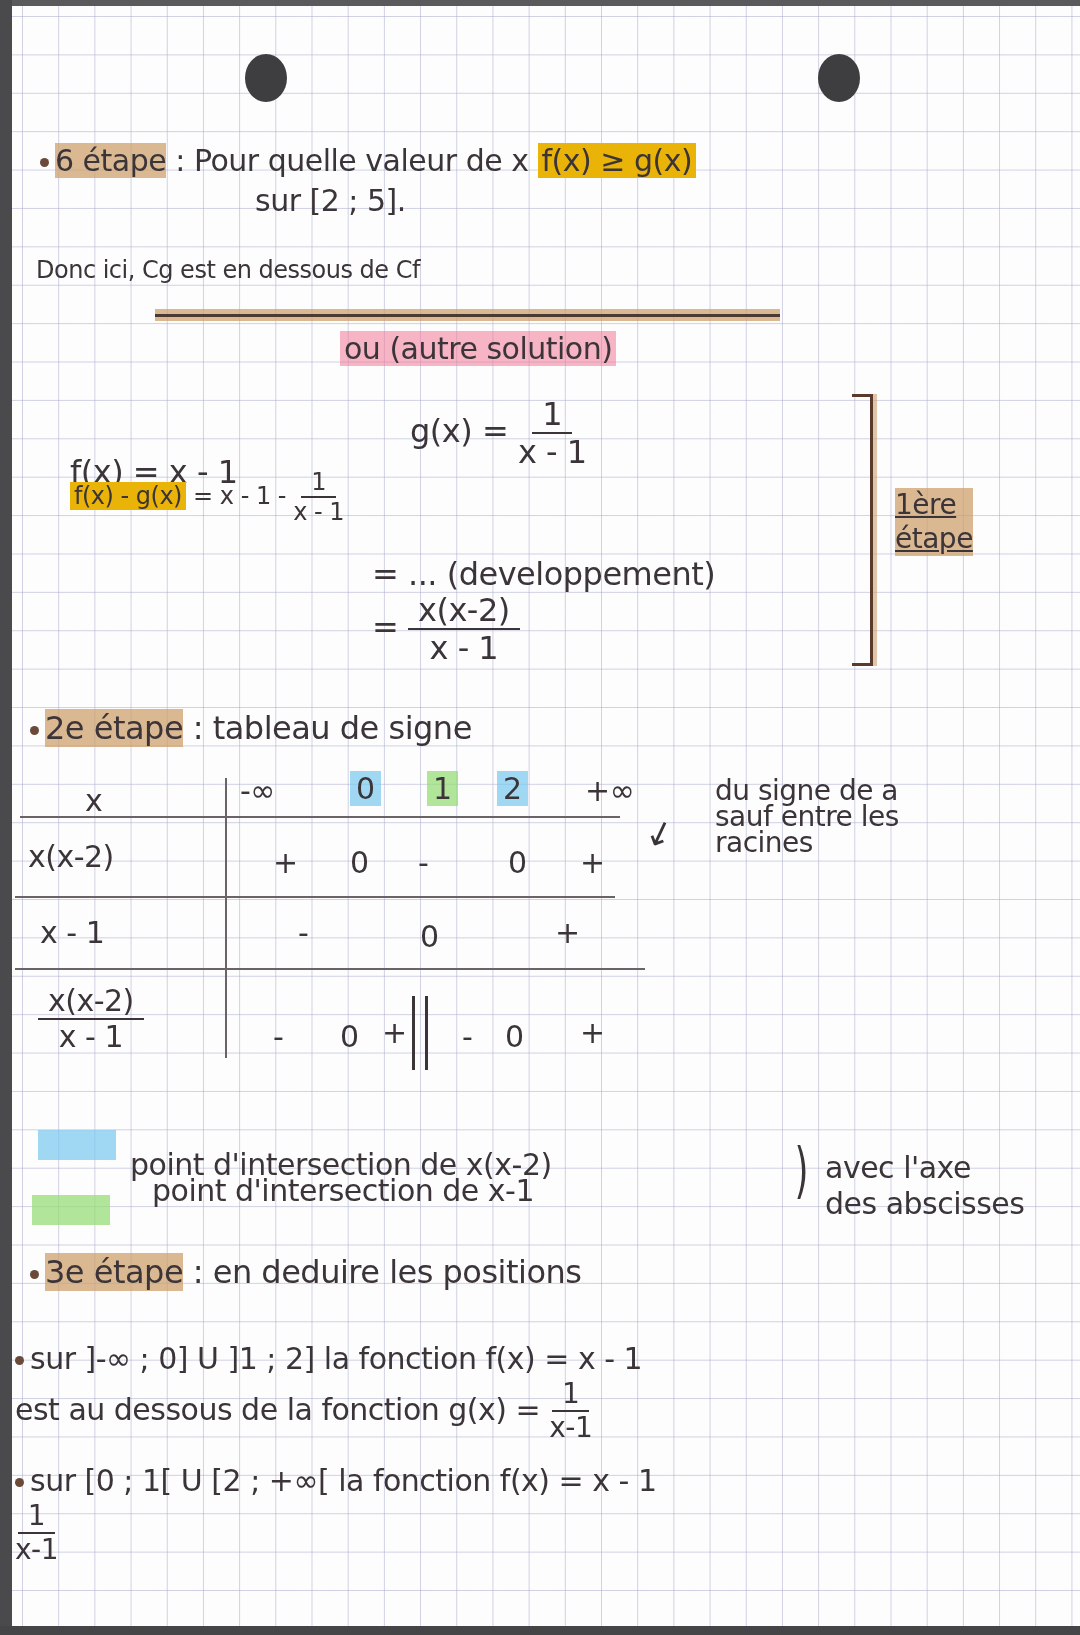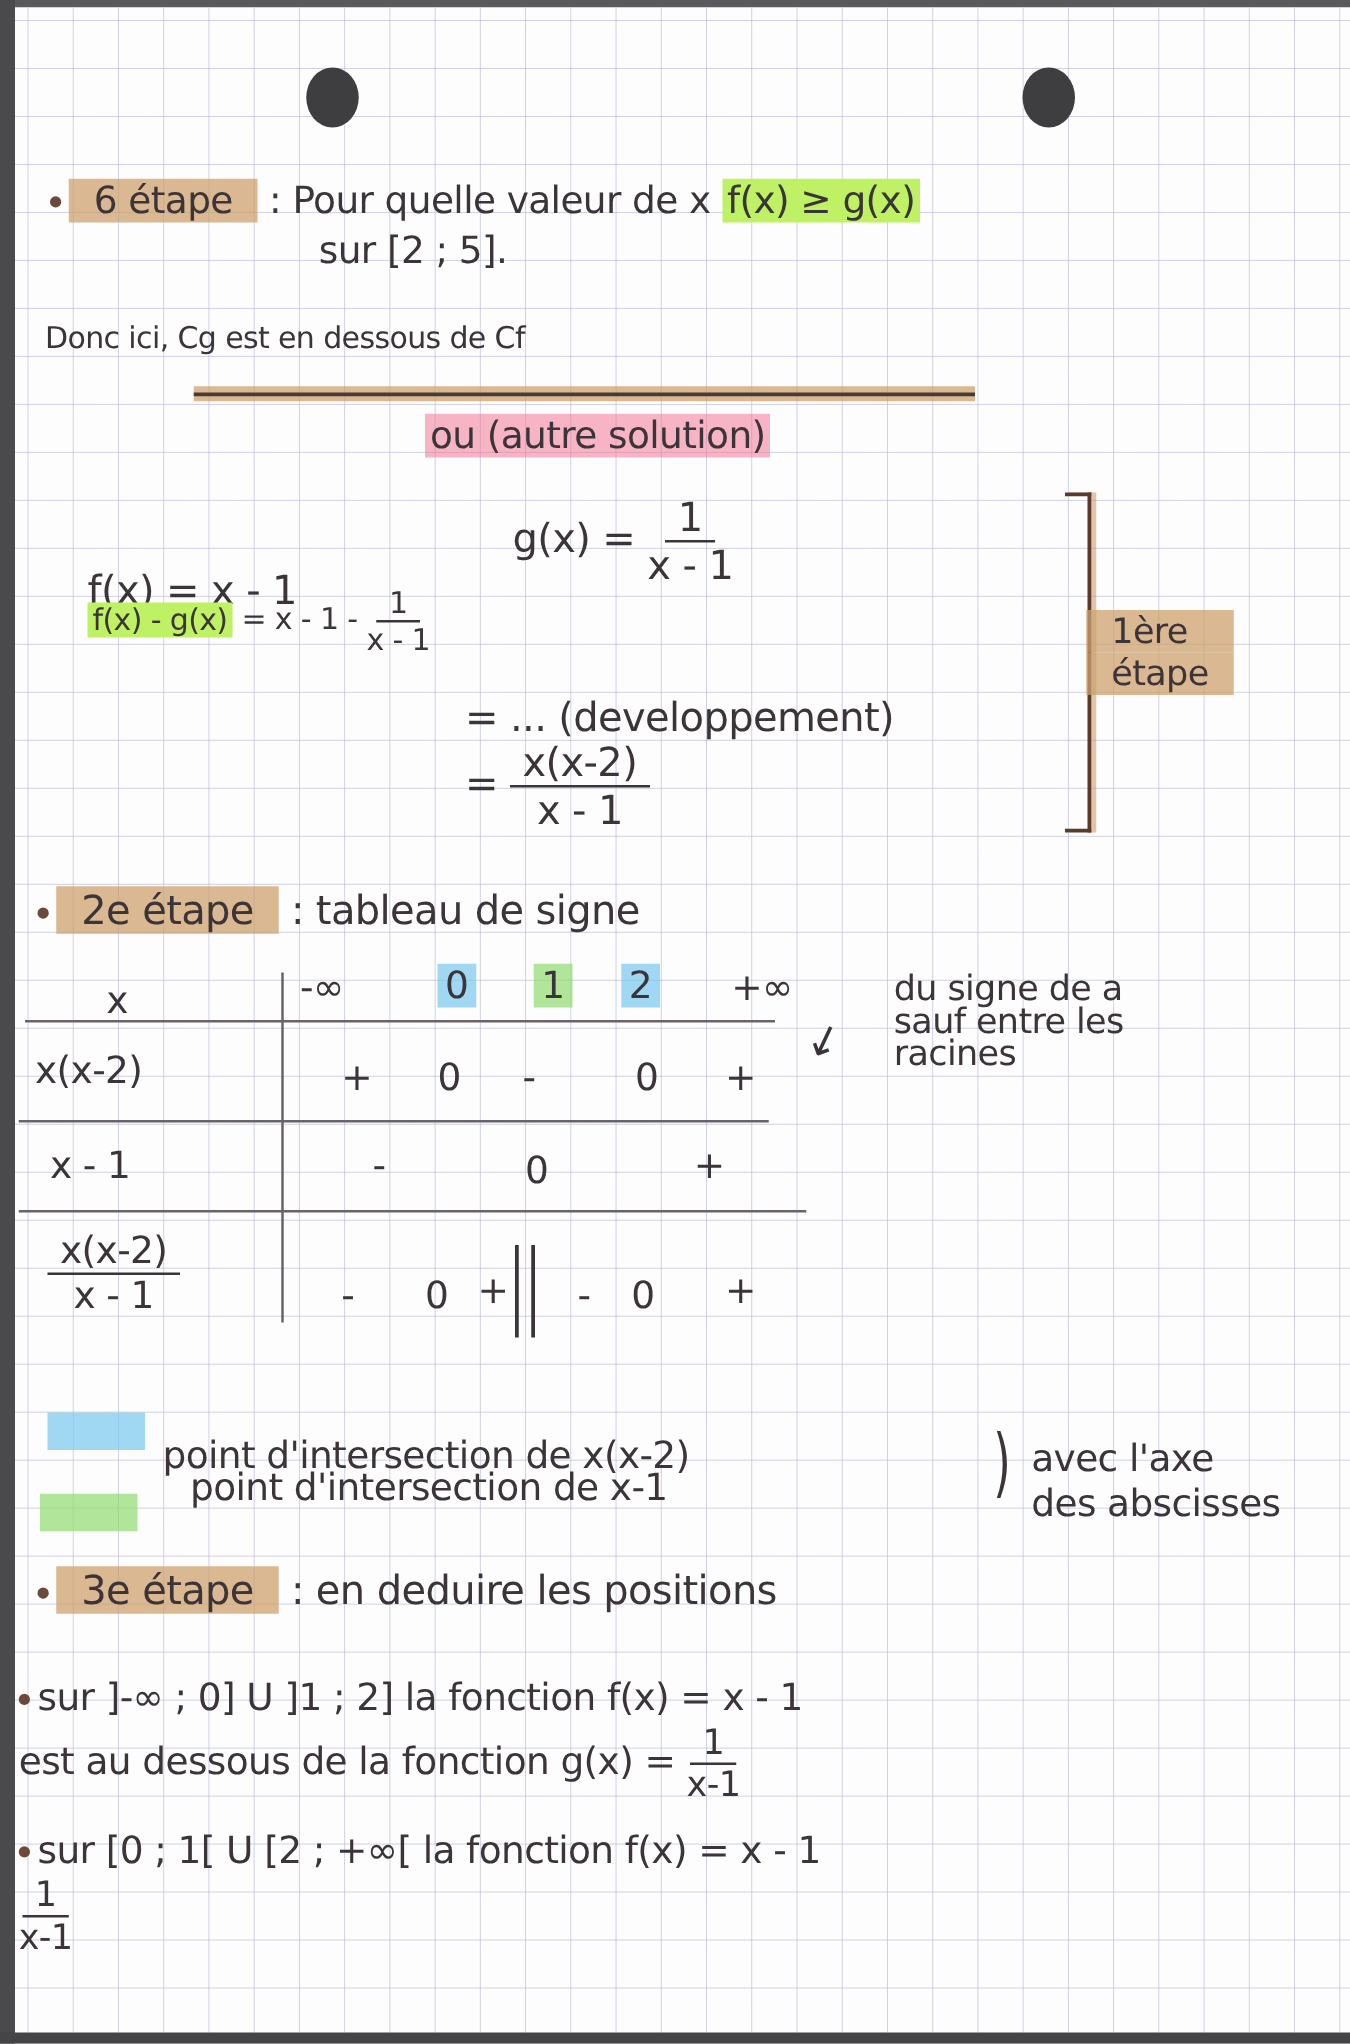--- a/index.html
+++ b/index.html
@@ -17,22 +17,22 @@
       linear-gradient(to bottom, rgba(170,172,205,0.55) 1px, transparent 1px);
     background-size: 36.2px 38.4px;
     background-position: 10px 10px;
   }
   .left-edge { position: absolute; left: 0; top: 0; width: 12px; height: 1635px; background: #4a4a4c; }
   .top-edge { position: absolute; left: 0; top: 0; width: 1080px; height: 6px; background: #5a5a5c; }
   .bottom-edge { position: absolute; left: 0; top: 1626px; width: 1080px; height: 9px; background: #454547; }
   .hole { position: absolute; width: 42px; height: 48px; border-radius: 50%; background: #3e3e40; }
   .hw { position: absolute; font-family: "DejaVu Sans", sans-serif; font-size: 30px; line-height: 1; white-space: nowrap; color: #3b3438; letter-spacing: -0.5px; }
   .small { font-size: 28px; }
-  .hl-brown { background: rgba(205,160,110,0.75); padding: 0 20px; }
-  .hl-yellow { background: #bef264; padding: 0 4px; }
+  .hl-brown { background: rgba(205,160,110,0.75); padding: 0 0; }
+  .hl-yellow { background: #eab308; padding: 0 4px; }
   .hl-pink { background: rgba(240,120,150,0.55); padding: 0 4px; }
   .hl-blue { background: rgba(120,200,240,0.7); padding: 0 6px; }
   .hl-green { background: rgba(150,220,120,0.75); padding: 0 6px; }
   .bullet { display: inline-block; width: 9px; height: 9px; border-radius: 50%; background: #6b4a3a; vertical-align: middle; margin-right: 6px; }
   .underline-bar { position: absolute; height: 4px; background: #4a3a34; }
   .underline-bar.brown { height: 12px; background: rgba(205,160,110,0.75); }
   .frac { display: inline-flex; flex-direction: column; align-items: center; vertical-align: middle; }
   .frac .num { border-bottom: 2px solid #3b3438; padding: 0 10px 2px; }
   .frac .den { padding-top: 2px; }
   .bracket { position: absolute; border: 3px solid #5a3a2a; border-left: none; width: 18px; box-shadow: 4px 0 0 rgba(205,160,110,0.6); }
@@ -81,21 +81,21 @@
 </div>
 <div class="hw" style="left:372px;top:558px;font-size:32px;">= ... (developpement)</div>
 <div class="hw" style="left:372px;top:594px;font-size:32px;">
   <span>=</span>
   <span class="frac">
       <span class="num">x(x-2)</span>
       <span class="den">x - 1</span>
     </span>
 </div>
 <div class="bracket" style="left:852px;top:394px;height:266px;"></div>
-<div class="hw" style="left:869px;top:488px;font-size:28px;line-height:34px;">
+<div class="hw" style="left:895px;top:488px;font-size:28px;line-height:34px;text-decoration:underline;">
   <div class="hl-brown">1ère</div>
   <div class="hl-brown">étape</div>
 </div>
 
 <div class="hw" style="left:30px;top:712px;font-size:32px;">
   <span class="bullet"></span><span class="hl-brown">2e étape</span>
   <span>: tableau de signe</span>
 </div>
 
 <div class="tline" style="left:225px;top:778px;width:2px;height:280px;"></div>

